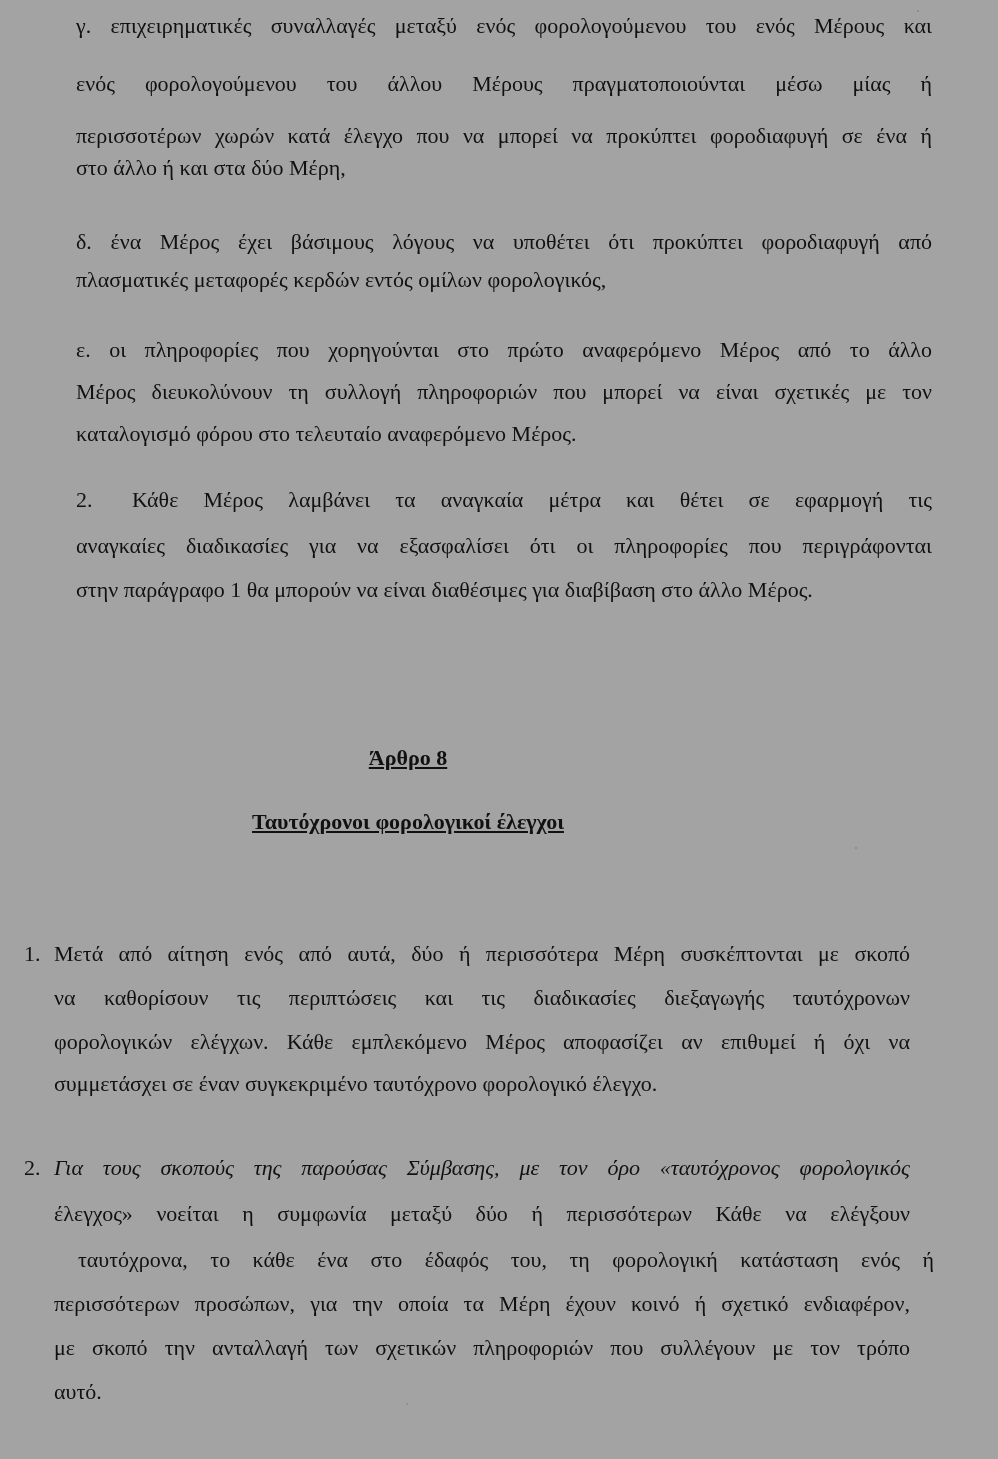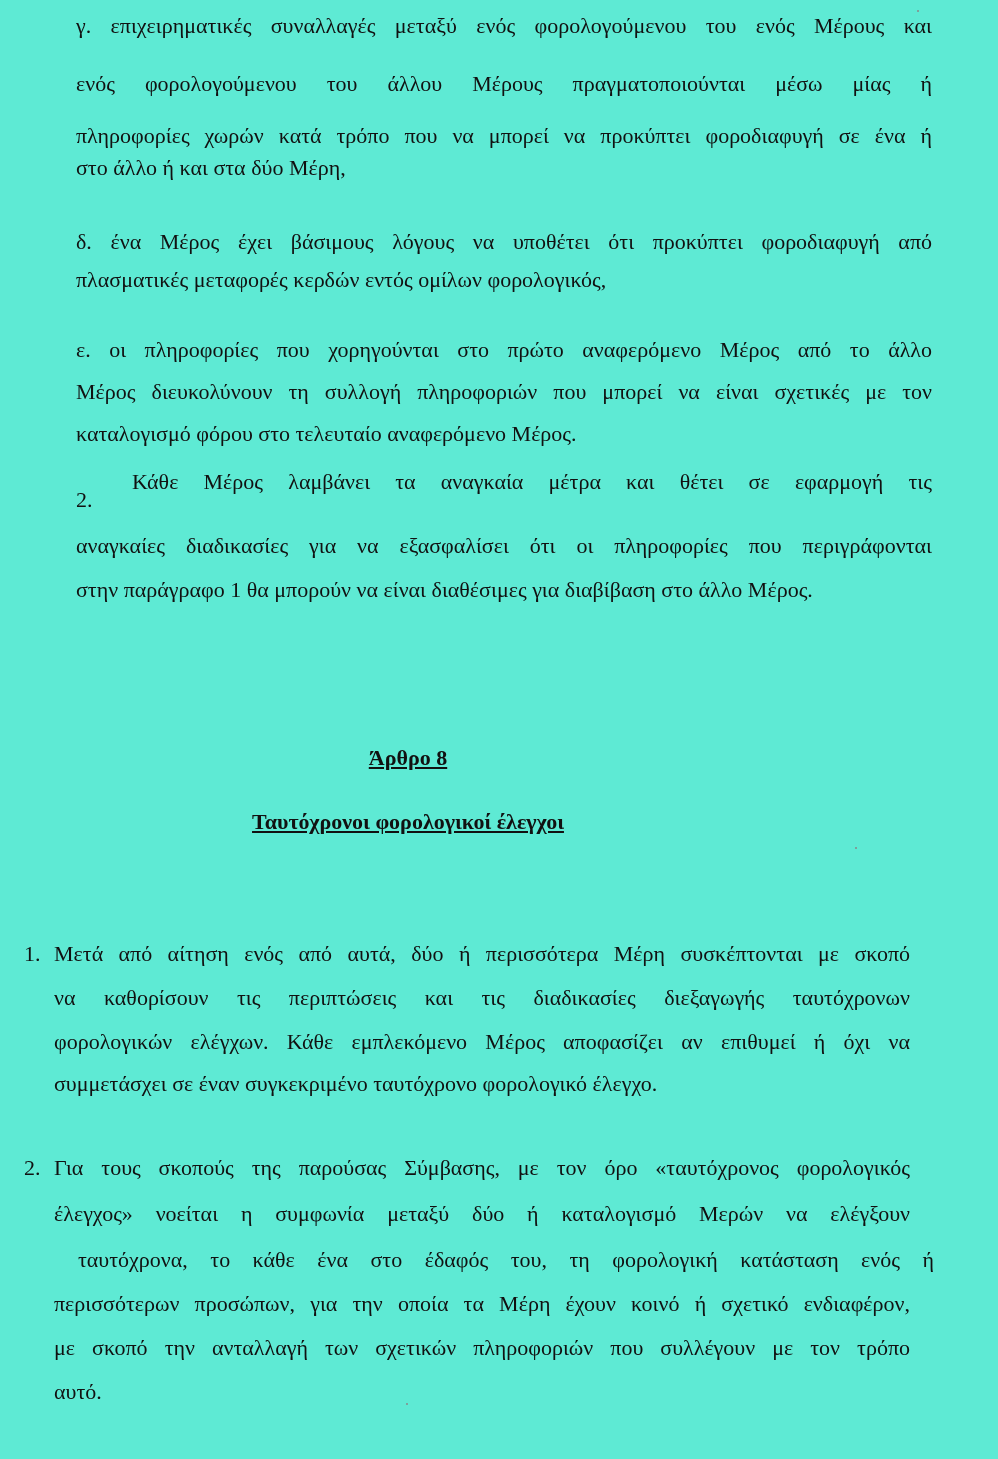--- a/index.html
+++ b/index.html
@@ -1,69 +1,69 @@
 <!DOCTYPE html>
 <html><head>
 <meta charset="utf-8">
 <style>
   html, body { margin: 0; padding: 0; background: #ffffff; }
   body { width: 998px; height: 1459px; position: relative; overflow: hidden;
          font-family: "Liberation Serif", "DejaVu Serif", serif; color: #111; }
-  .page { position: absolute; left: 0; top: 0; width: 998px; height: 1459px; background: #5eead4; }
+  .page { position: absolute; left: 0; top: 0; width: 998px; height: 1459px; background: #a3a3a3; }
   .line { position: absolute; font-size: 22px; line-height: 28px; white-space: nowrap; }
   .just { text-align: justify; text-align-last: justify; white-space: normal; }
   .heading { position: absolute; font-weight: bold; text-decoration: underline; font-size: 22px;
              line-height: 28px; text-align: center; left: 0; width: 816px; }
   .dot { position: absolute; width: 2px; height: 2px; background: #888; border-radius: 1px; }
 </style>
 </head>
 <body>
 
 <div class="page">
 
   <div>
     <div class="line just" style="left:76px; top:12px; width:856px;">γ. επιχειρηματικές συναλλαγές μεταξύ ενός φορολογούμενου του ενός Μέρους και</div>
     <div class="line just" style="left:76px; top:70px; width:856px;font-family:Liberation Serif, serif;">ενός φορολογούμενου του άλλου Μέρους πραγματοποιούνται μέσω μίας ή</div>
-    <div class="line just" style="left:76px; top:122px; width:856px;">πληροφορίες χωρών κατά τρόπο που να μπορεί να προκύπτει φοροδιαφυγή σε ένα ή</div>
+    <div class="line just" style="left:76px; top:122px; width:856px;">περισσοτέρων χωρών κατά έλεγχο που να μπορεί να προκύπτει φοροδιαφυγή σε ένα ή</div>
     <div class="line" style="left:76px; top:154px;">στο άλλο ή και στα δύο Μέρη,</div>
   </div>
 
   <div>
     <div class="line just" style="left:76px; top:228px; width:856px;">δ. ένα Μέρος έχει βάσιμους λόγους να υποθέτει ότι προκύπτει φοροδιαφυγή από</div>
     <div class="line" style="left:76px; top:266px;">πλασματικές μεταφορές κερδών εντός ομίλων φορολογικός,</div>
   </div>
 
   <div>
     <div class="line just" style="left:76px; top:336px; width:856px;">ε. οι πληροφορίες που χορηγούνται στο πρώτο αναφερόμενο Μέρος από το άλλο</div>
     <div class="line just" style="left:76px; top:378px; width:856px;">Μέρος διευκολύνουν τη συλλογή πληροφοριών που μπορεί να είναι σχετικές με τον</div>
     <div class="line" style="left:76px; top:420px;">καταλογισμό φόρου στο τελευταίο αναφερόμενο Μέρος.</div>
   </div>
 
   <div>
     <div class="line" style="left:76px; top:486px;">2.</div>
-    <div class="line just" style="left:132px; top:468px; width:800px;">Κάθε Μέρος λαμβάνει τα αναγκαία μέτρα και θέτει σε εφαρμογή τις</div>
+    <div class="line just" style="left:132px; top:486px; width:800px;">Κάθε Μέρος λαμβάνει τα αναγκαία μέτρα και θέτει σε εφαρμογή τις</div>
     <div class="line just" style="left:76px; top:532px; width:856px;">αναγκαίες διαδικασίες για να εξασφαλίσει ότι οι πληροφορίες που περιγράφονται</div>
     <div class="line" style="left:76px; top:576px;">στην παράγραφο 1 θα μπορούν να είναι διαθέσιμες για διαβίβαση στο άλλο Μέρος.</div>
   </div>
 
   <div class="heading" style="top:744px;">Άρθρο 8</div>
   <div class="heading" style="top:808px;">Ταυτόχρονοι φορολογικοί έλεγχοι</div>
 
   <div>
     <div class="line" style="left:24px; top:940px;">1.</div>
     <div class="line just" style="left:54px; top:940px; width:856px;">Μετά από αίτηση ενός από αυτά, δύο ή περισσότερα Μέρη συσκέπτονται με σκοπό</div>
     <div class="line just" style="left:54px; top:984px; width:856px;">να καθορίσουν τις περιπτώσεις και τις διαδικασίες διεξαγωγής ταυτόχρονων</div>
     <div class="line just" style="left:54px; top:1028px; width:856px;">φορολογικών ελέγχων. Κάθε εμπλεκόμενο Μέρος αποφασίζει αν επιθυμεί ή όχι να</div>
     <div class="line" style="left:54px; top:1070px;">συμμετάσχει σε έναν συγκεκριμένο ταυτόχρονο φορολογικό έλεγχο.</div>
   </div>
 
   <div>
     <div class="line" style="left:24px; top:1154px;">2.</div>
-    <div class="line just" style="left:54px; top:1154px; width:856px;">Για τους σκοπούς της παρούσας Σύμβασης, με τον όρο «ταυτόχρονος φορολογικός</div>
-    <div class="line just" style="left:54px; top:1200px; width:856px;">έλεγχος» νοείται η συμφωνία μεταξύ δύο ή καταλογισμό Μερών να ελέγξουν</div>
+    <div class="line just" style="left:54px; top:1154px; width:856px;font-style:italic;">Για τους σκοπούς της παρούσας Σύμβασης, με τον όρο «ταυτόχρονος φορολογικός</div>
+    <div class="line just" style="left:54px; top:1200px; width:856px;">έλεγχος» νοείται η συμφωνία μεταξύ δύο ή περισσότερων Κάθε να ελέγξουν</div>
     <div class="line just" style="left:54px; top:1246px; width:856px;margin-left:24px;">ταυτόχρονα, το κάθε ένα στο έδαφός του, τη φορολογική κατάσταση ενός ή</div>
     <div class="line just" style="left:54px; top:1290px; width:856px;">περισσότερων προσώπων, για την οποία τα Μέρη έχουν κοινό ή σχετικό ενδιαφέρον,</div>
     <div class="line just" style="left:54px; top:1334px; width:856px;">με σκοπό την ανταλλαγή των σχετικών πληροφοριών που συλλέγουν με τον τρόπο</div>
     <div class="line" style="left:54px; top:1378px;">αυτό.</div>
   </div>
 
   <div class="dot" style="left:917px; top:10px;"></div>
   <div class="dot" style="left:855px; top:847px;"></div>
   <div class="dot" style="left:406px; top:1403px;"></div>
 </div>

